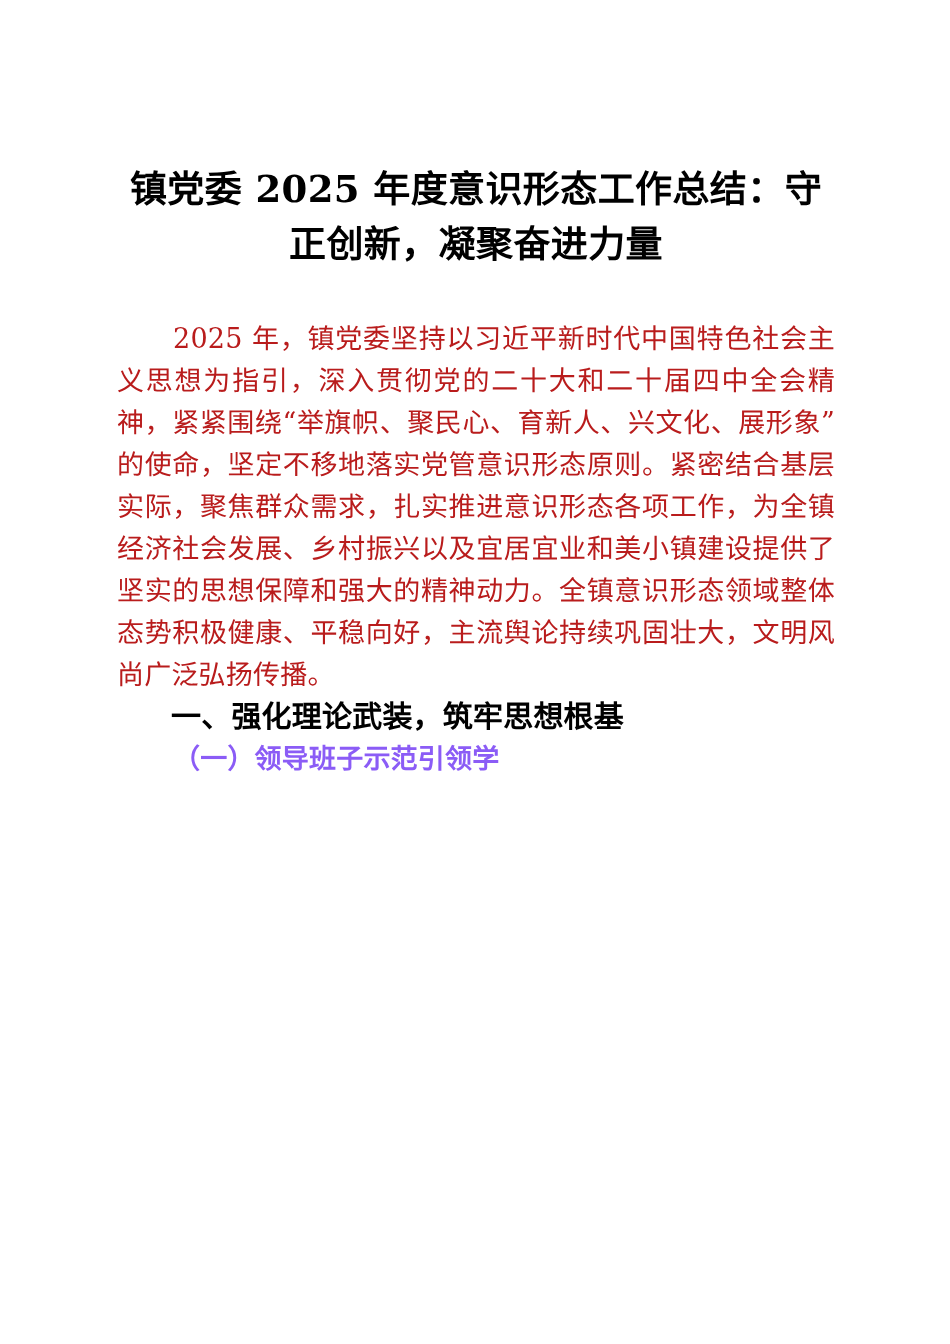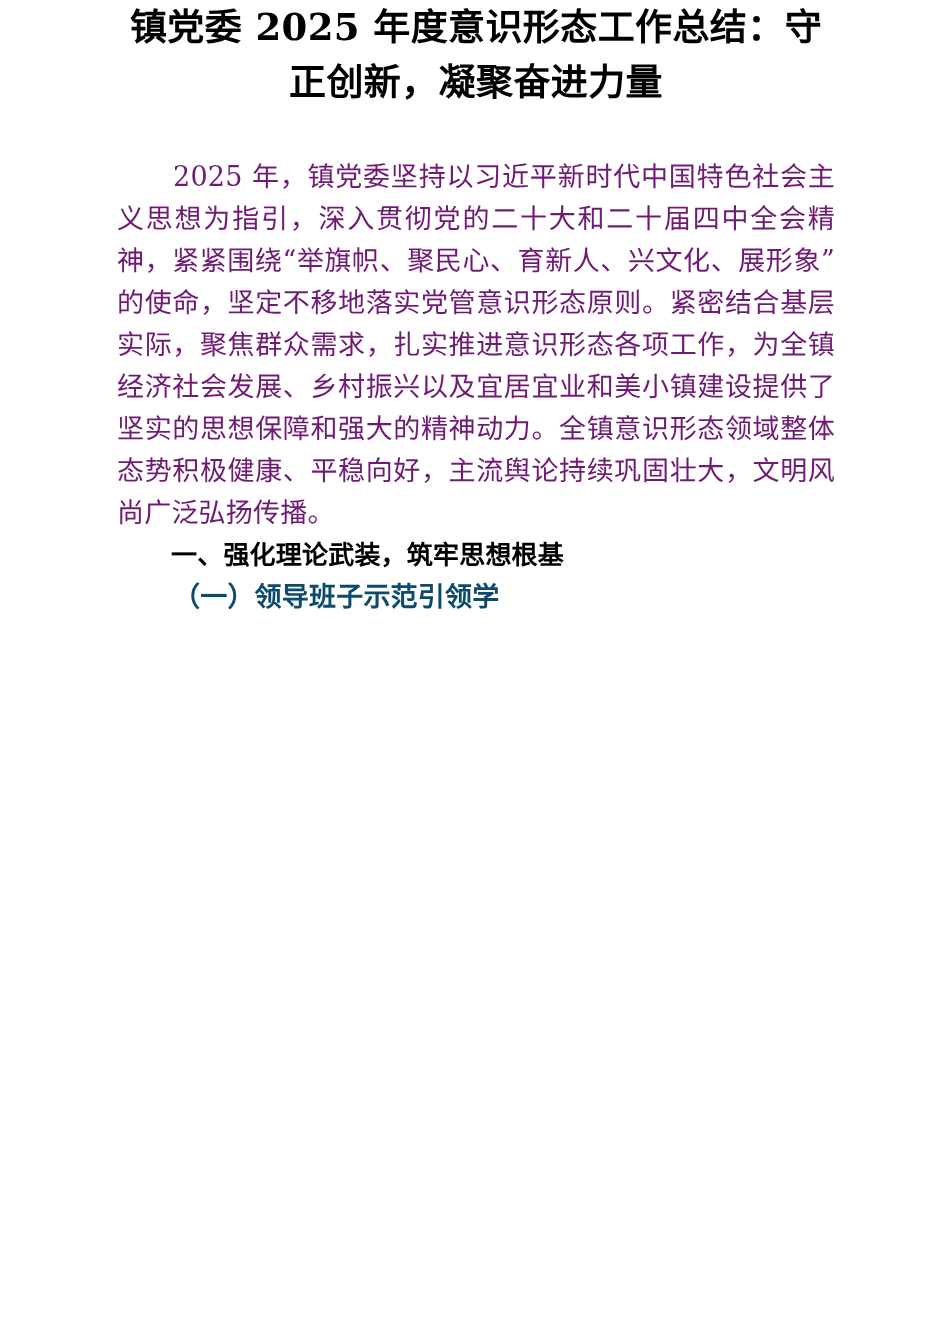--- a/index.html
+++ b/index.html
@@ -30,70 +30,71 @@
   .content {
     position: absolute;
     left: 117px;
     top: 0;
     width: 718px;
   }
 
   
   .doc-title {
     margin: 0;
+    padding-top: 162px;
     font-family: "DejaVu Serif", "Liberation Serif", serif;
     font-weight: bold;
     font-size: 37px;
     line-height: 55px;
     text-align: center;
     letter-spacing: 0.4px;
     color: #000;
     word-break: break-all;
   }
 
   
   .para {
     margin: 0;
     font-family: "DejaVu Serif", "Liberation Serif", serif;
     font-size: 27px;
     line-height: 42px;
     text-align: justify;
     text-justify: inter-ideograph;
     text-indent: 56px;
     letter-spacing: 0.2px;
-    color: #701a75;
+    color: #b91c1c;
     word-break: break-all;
   }
 
   .para.first-body {
     margin-top: 46px;
   }
 
   
   .h1-cn {
     margin: 0;
     font-family: "DejaVu Sans", "Liberation Sans", sans-serif;
     font-weight: bold;
-    font-size: 26px;
+    font-size: 30px;
     line-height: 42px;
     text-indent: 54px;
     letter-spacing: 0.2px;
     color: #000;
     word-break: break-all;
   }
 
   
   .h2-cn {
     margin: 0;
     font-family: "DejaVu Serif", "Liberation Serif", serif;
     font-size: 27px;
     line-height: 42px;
     text-indent: 56px;
     letter-spacing: 0.2px;
-    color: #0c4a6e;
+    color: #8b5cf6;
     word-break: break-all;
   }
 
   
   .clipped {
     overflow: hidden;
   }
 </style>
 </head>
 <body>

